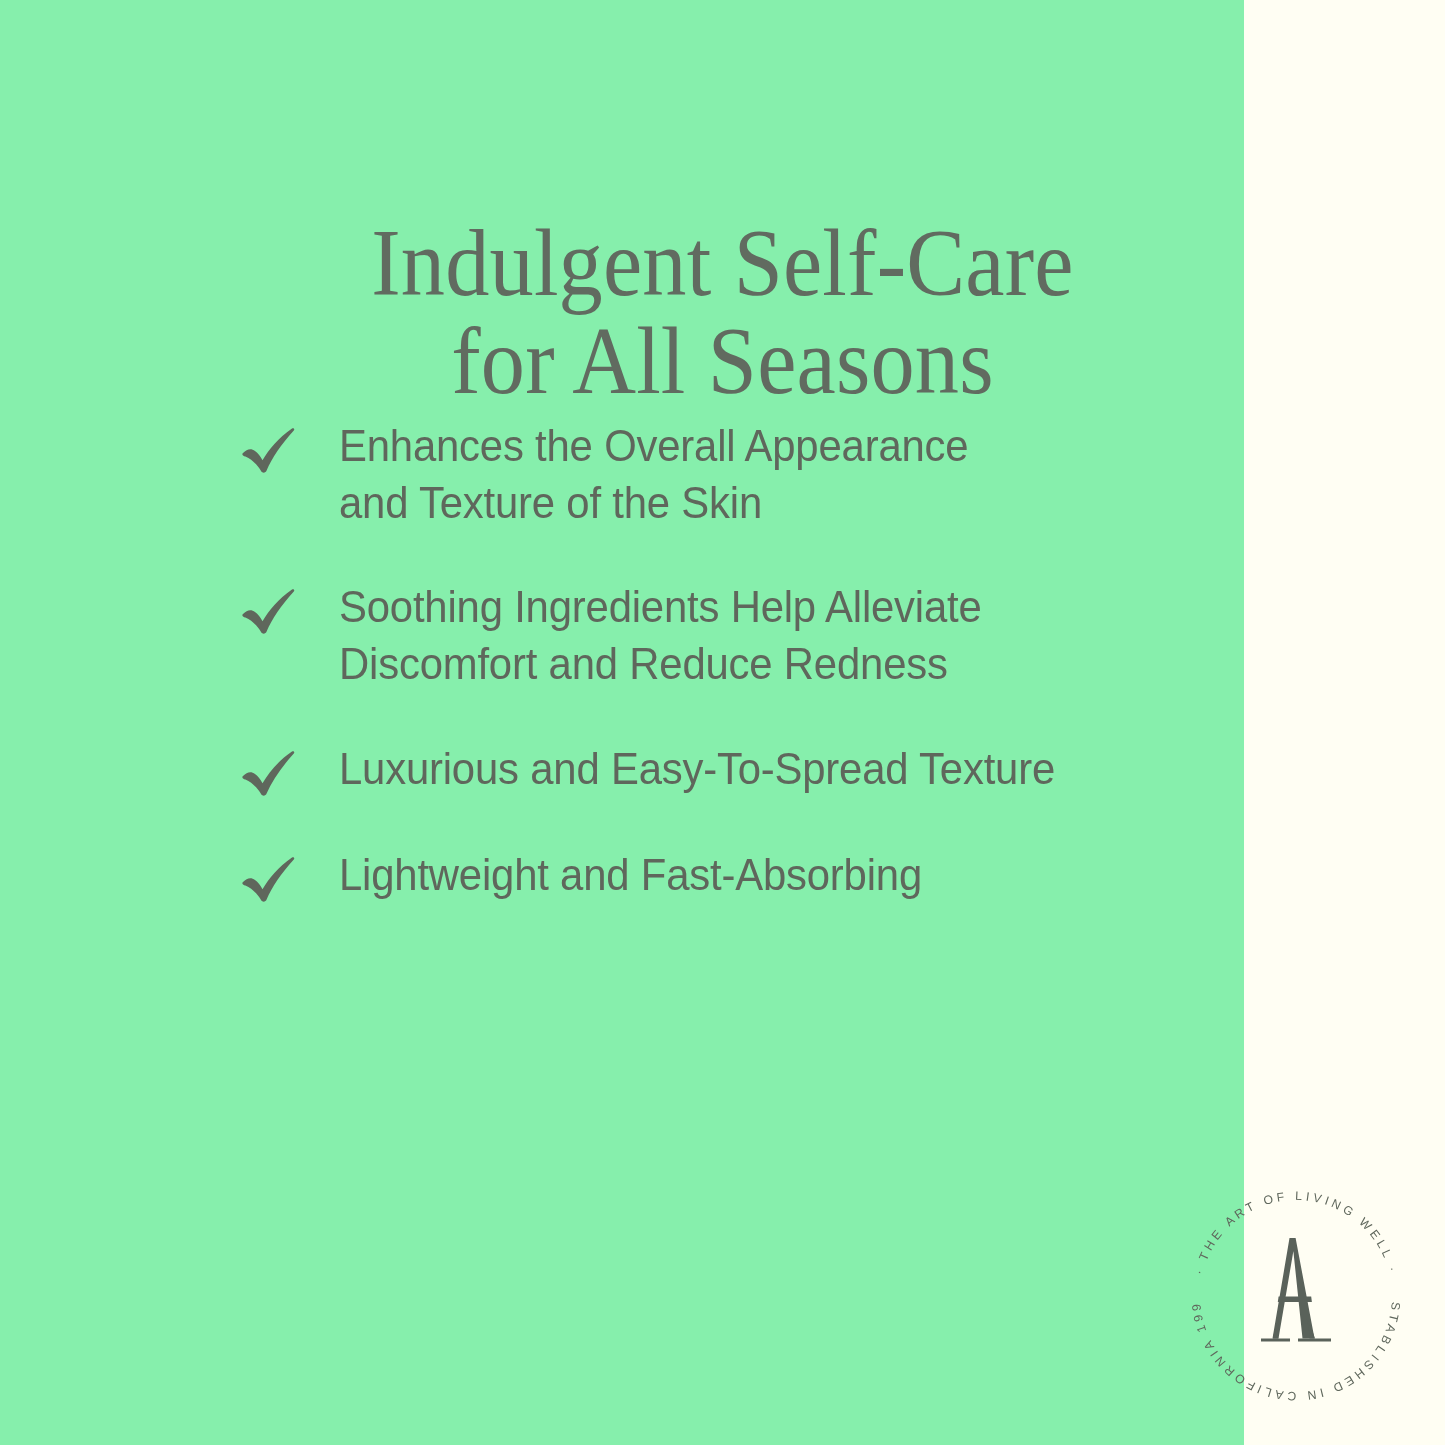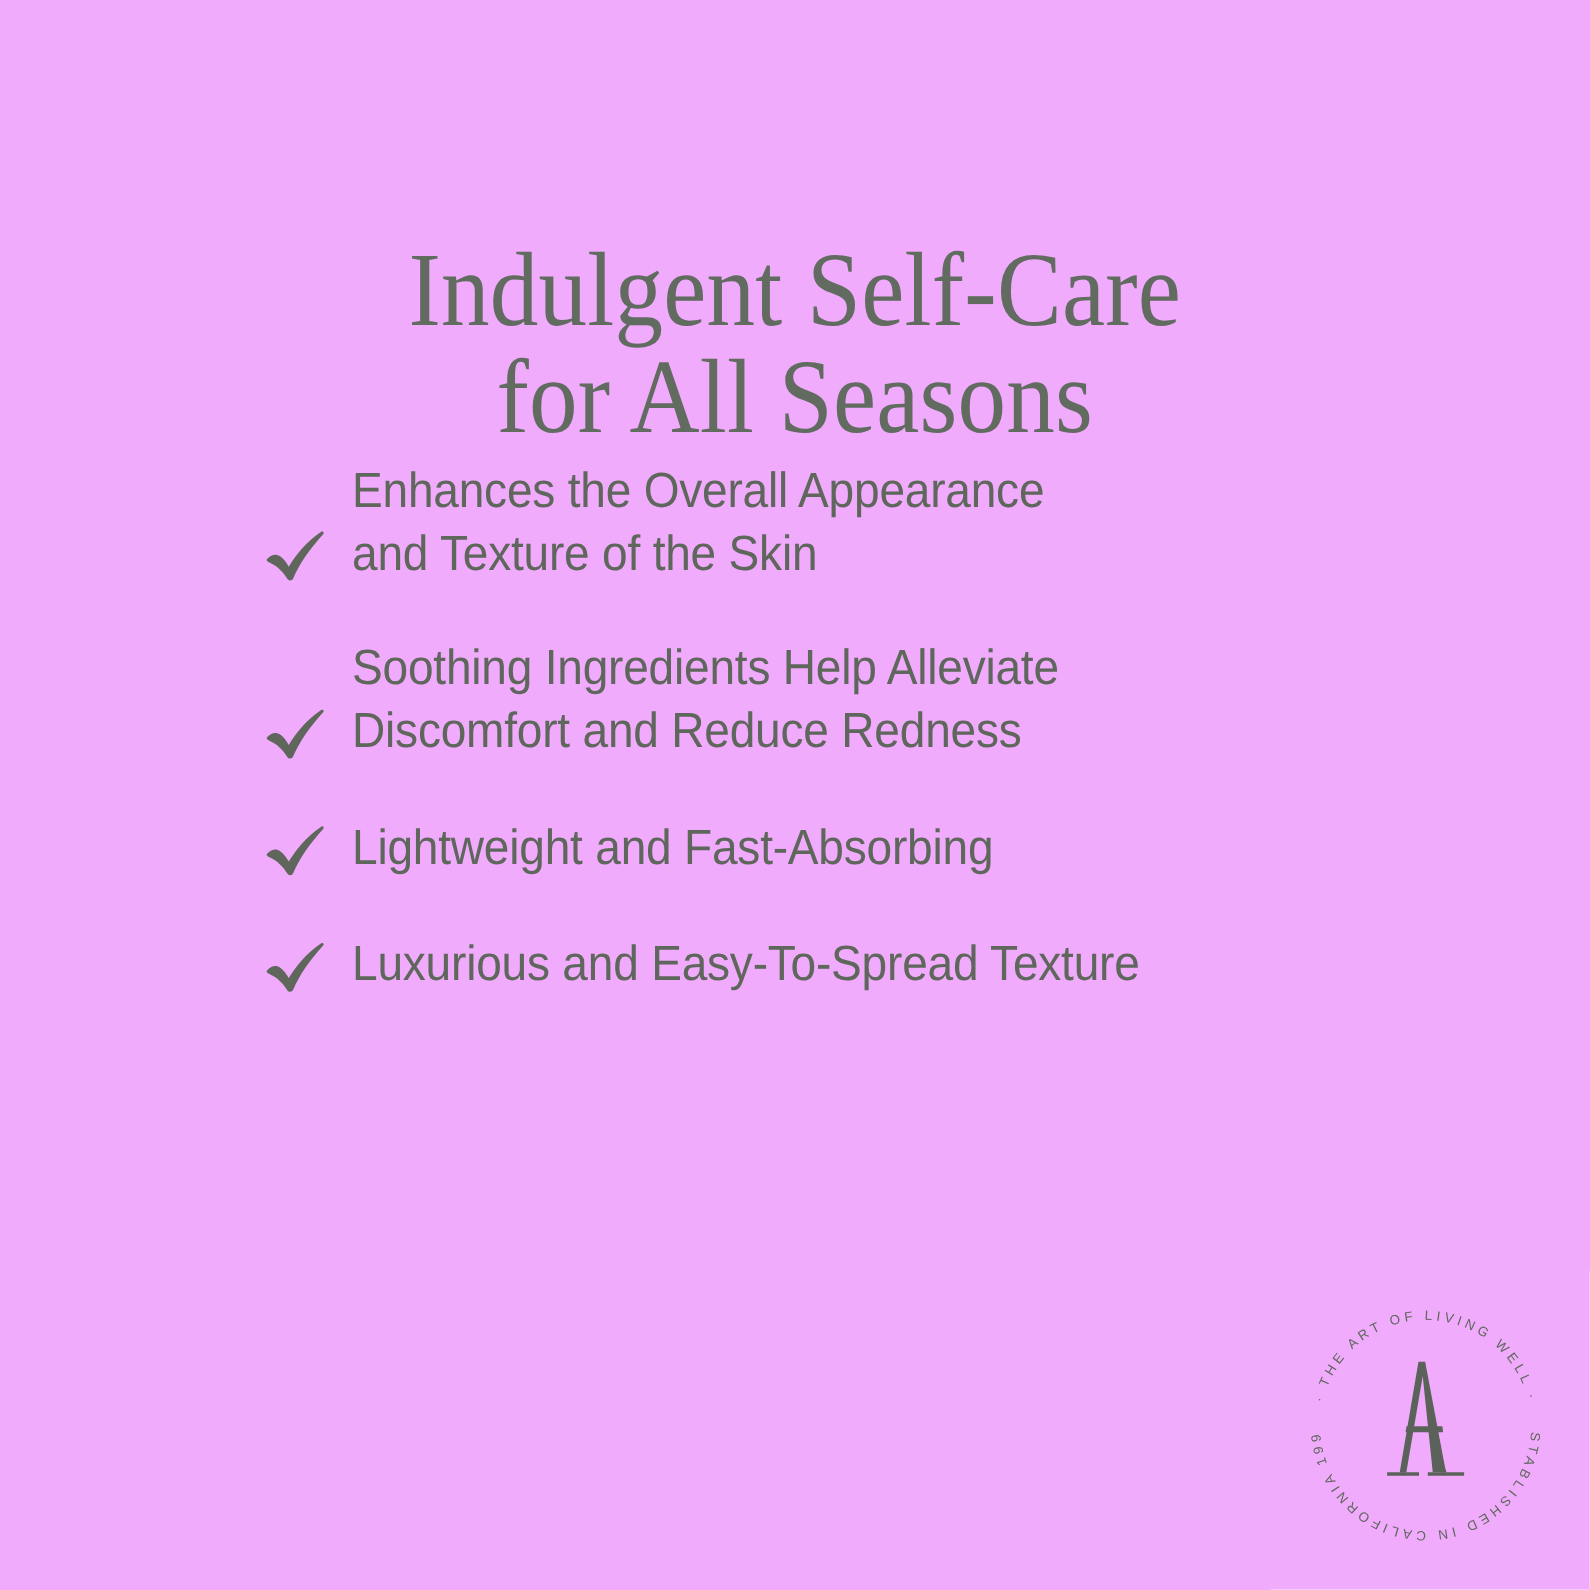--- a/index.html
+++ b/index.html
@@ -9,23 +9,23 @@
   body {
     width: 1445px;
     height: 1445px;
     background: #fffef3;
     font-family: "Liberation Sans", sans-serif;
     overflow: hidden;
   }
 
   .poster {
     position: relative;
-    width: 1445px;
+    width: 1244px;
     height: 1445px;
-    background: #f0abfc;
+    background: #86efac;
     box-sizing: border-box;
   }
 
   
   .headline {
     position: absolute;
     top: 150px;
     left: 0;
     width: 1445px;
     text-align: center;
@@ -45,22 +45,23 @@
 
   
   .benefits {
     position: absolute;
     top: 418px;
     left: 240px;
     width: 960px;
   }
   .benefit {
     display: flex;
-    align-items: flex-end;
+    align-items: flex-start;
     margin-bottom: 48px;
+    gap: 19px;
   }
   .benefit:last-child { margin-bottom: 0; }
 
   .check-icon {
     flex: 0 0 auto;
     width: 58px;
     height: 50px;
     margin-top: 8px;
     margin-right: 22px;
   }
@@ -127,30 +128,30 @@
       <span class="benefit-text">Soothing Ingredients Help Alleviate
 Discomfort and Reduce Redness</span>
     </li>
 
     <li class="benefit">
       <span class="check-icon">
         <svg width="58" height="50" viewBox="0 0 58 50" xmlns="http://www.w3.org/2000/svg">
           <path d="M3 27 C7 23 11 22 15 25 C18 27.2 20.5 30.5 22.5 34.2 C29 23.5 38 12 52 2.5 C53.6 1.6 55 3.2 53.8 4.6 C41 18.6 32 32 26.6 44.6 C25.6 47 22.6 47.4 21.2 45.2 C17.6 39.4 12.4 33.6 5.4 30.6 C2.6 29.6 1.6 28.2 3 27 Z" fill="#5f675c"></path>
         </svg>
       </span>
-      <span class="benefit-text">Lightweight and Fast-Absorbing</span>
+      <span class="benefit-text">Luxurious and Easy-To-Spread Texture</span>
     </li>
 
     <li class="benefit">
       <span class="check-icon">
         <svg width="58" height="50" viewBox="0 0 58 50" xmlns="http://www.w3.org/2000/svg">
           <path d="M3 27 C7 23 11 22 15 25 C18 27.2 20.5 30.5 22.5 34.2 C29 23.5 38 12 52 2.5 C53.6 1.6 55 3.2 53.8 4.6 C41 18.6 32 32 26.6 44.6 C25.6 47 22.6 47.4 21.2 45.2 C17.6 39.4 12.4 33.6 5.4 30.6 C2.6 29.6 1.6 28.2 3 27 Z" fill="#5f675c"></path>
         </svg>
       </span>
-      <span class="benefit-text">Luxurious and Easy-To-Spread Texture</span>
+      <span class="benefit-text">Lightweight and Fast-Absorbing</span>
     </li>
 
   </ul>
 
   <div class="seal">
     <svg width="236" height="236" viewBox="0 0 236 236" xmlns="http://www.w3.org/2000/svg">
       <defs>
         <path id="arcTop" d="M 22 118 A 96 96 0 0 1 214 118" fill="none"></path>
         <path id="arcBottom" d="M 214 118 A 96 96 0 0 1 22 118" fill="none"></path>
       </defs>

